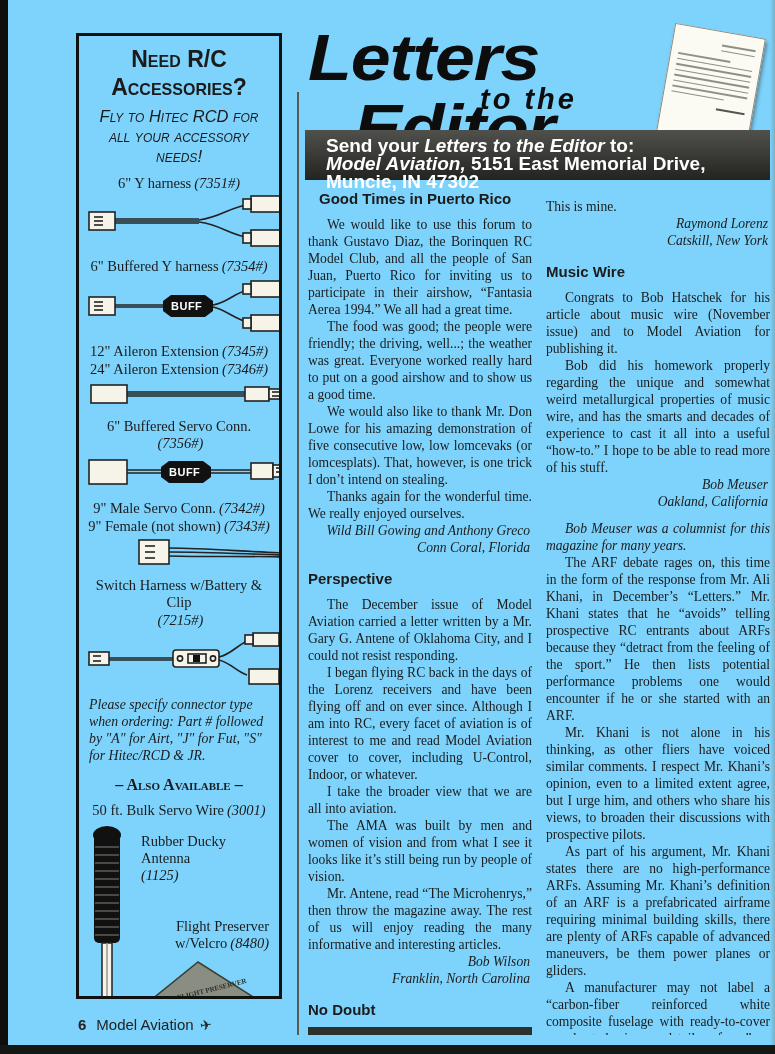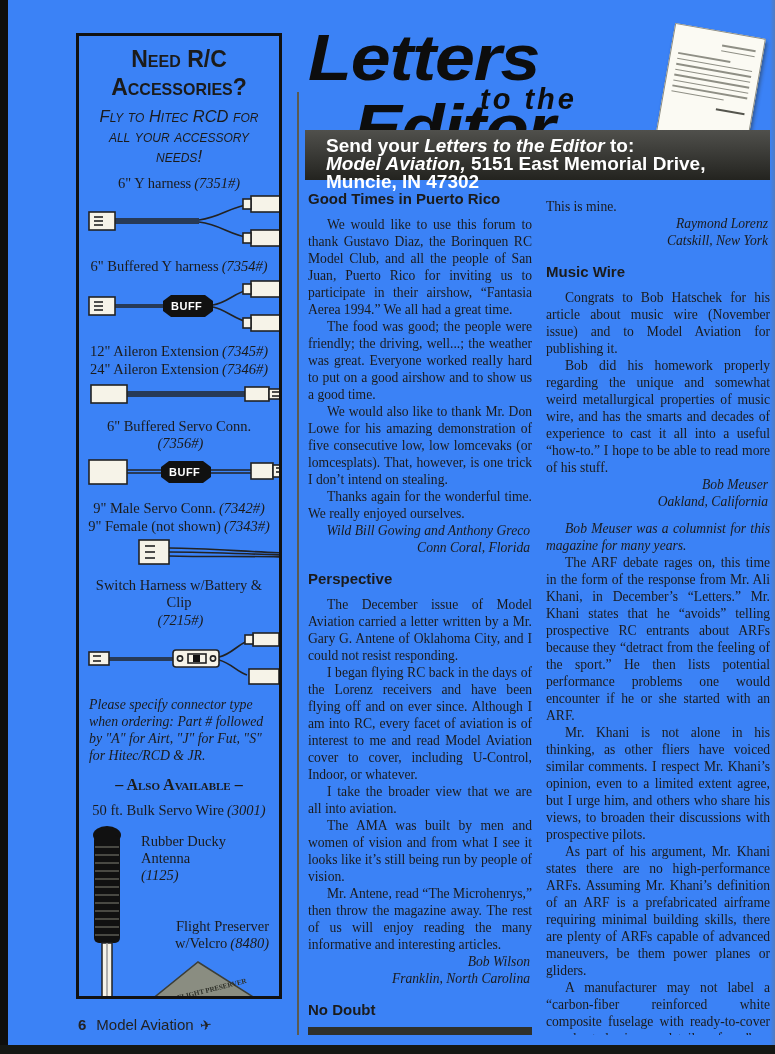--- a/index.html
+++ b/index.html
@@ -1,17 +1,17 @@
 <!DOCTYPE html>
 <html><head>
 <meta charset="utf-8">
 <style>
   html,body{margin:0;padding:0;}
   body{width:775px;height:1054px;background:#f1ede0;font-family:"Liberation Serif",serif;color:#1b1b1b;overflow:hidden;}
-  .page{position:relative;width:775px;height:1054px;background:#3b82f6;overflow:hidden;}
+  .page{position:relative;width:775px;height:1054px;background:#7dd3fc;overflow:hidden;}
   .scan-left{position:absolute;left:0;top:0;width:8px;height:1054px;background:#0e0e0c;}
   .scan-bottom{position:absolute;left:0;bottom:0;width:775px;height:9px;background:#151713;}
   .scan-right{position:absolute;right:0;top:0;width:5px;height:1054px;background:linear-gradient(90deg,rgba(0,0,0,0),rgba(120,110,90,.35));}
 
   
   .ad{position:absolute;left:76px;top:33px;width:206px;height:966px;border:3px solid #111;padding:10px 8px 6px 8px;box-sizing:border-box;text-align:center;overflow:hidden;}
   .ad-title{margin:0;font-family:"Liberation Sans",sans-serif;font-weight:bold;font-variant:small-caps;font-size:23px;letter-spacing:0px;transform:scaleY(1.05);}
   .ad-sub{margin:6px 0 2px 0;font-family:"Liberation Sans",sans-serif;font-style:italic;font-variant:small-caps;font-size:16.5px;line-height:20px;}
   .prod{margin-top:9px;}
   .prod-label{margin:0 0 1px 0;font-size:14.5px;line-height:17px;}
@@ -40,21 +40,21 @@
   .t3{left:46px;top:66px;font-size:64px;letter-spacing:-1px;transform:scaleX(1.12);transform-origin:left top;}
   .letter-graphic{position:absolute;right:14px;top:0px;width:92px;height:122px;background:#fbfaf3;border:1px solid #8a8a80;box-shadow:2px 3px 4px rgba(40,35,20,.45);transform:rotate(10deg);padding:8px 7px;box-sizing:border-box;}
   .lg-line{height:1.5px;background:#8f8f85;margin:4px 0;}
   .lg-short{width:45%;margin-left:auto;}
   .lg-med{width:70%;}
   .lg-sig{width:38%;margin-left:auto;background:#55554d;}
   .addr-bar{position:absolute;left:-3px;top:100px;width:465px;height:50px;background:linear-gradient(180deg,#50504c,#23231f);color:#fff;font-family:"Liberation Sans",sans-serif;font-weight:bold;font-size:19px;line-height:18px;padding:7px 0 0 21px;box-sizing:border-box;}
   .cols{display:flex;gap:14px;margin-top:8px;}
   .col{width:224px;height:847px;overflow:hidden;}
   .lh{font-family:"Liberation Sans",sans-serif;font-weight:bold;font-size:15px;margin:14px 0 8px 0;line-height:18px;}
-  .lh-first{margin-top:2px;}
+  .lh-first{margin-top:2px;margin-left:11px;}
   .para{margin:0;font-size:13.6px;line-height:17px;text-align:justify;text-indent:1.4em;}
   .noindent{text-indent:0;margin-top:10px;}
   .sig{margin:0 2px 0 0;font-size:13.6px;line-height:17px;font-style:italic;text-align:right;}
   .ed-note{margin:10px 0 0 0;font-size:13.6px;line-height:17px;font-style:italic;text-align:justify;text-indent:1.4em;}
 
   
   .photo{position:relative;width:224px;height:142px;margin-top:2px;background:linear-gradient(180deg,#2e302b 0 9%,#8f9087 9% 13%,#b4b5ab 13% 76%,#83847b 76% 82%,#c2c3b9 82% 88%,#4b4d45 88% 100%);overflow:hidden;}
 
   
   .footer{position:absolute;left:78px;top:1016px;font-family:"Liberation Sans",sans-serif;font-size:15px;color:#222;}

